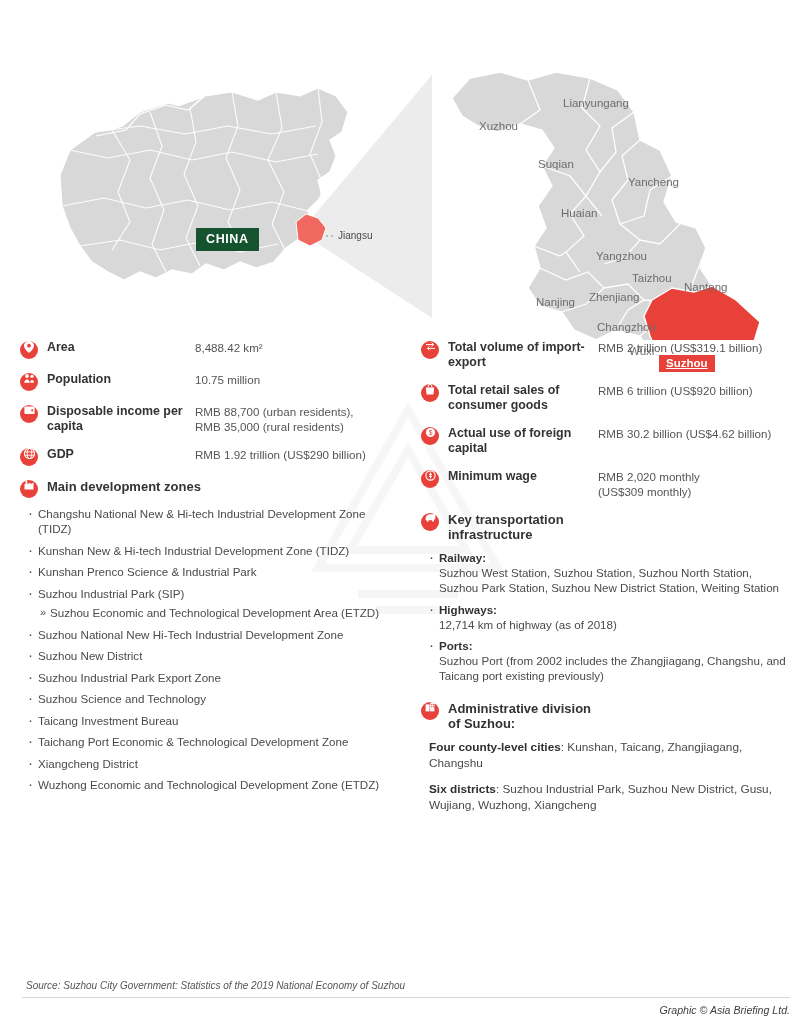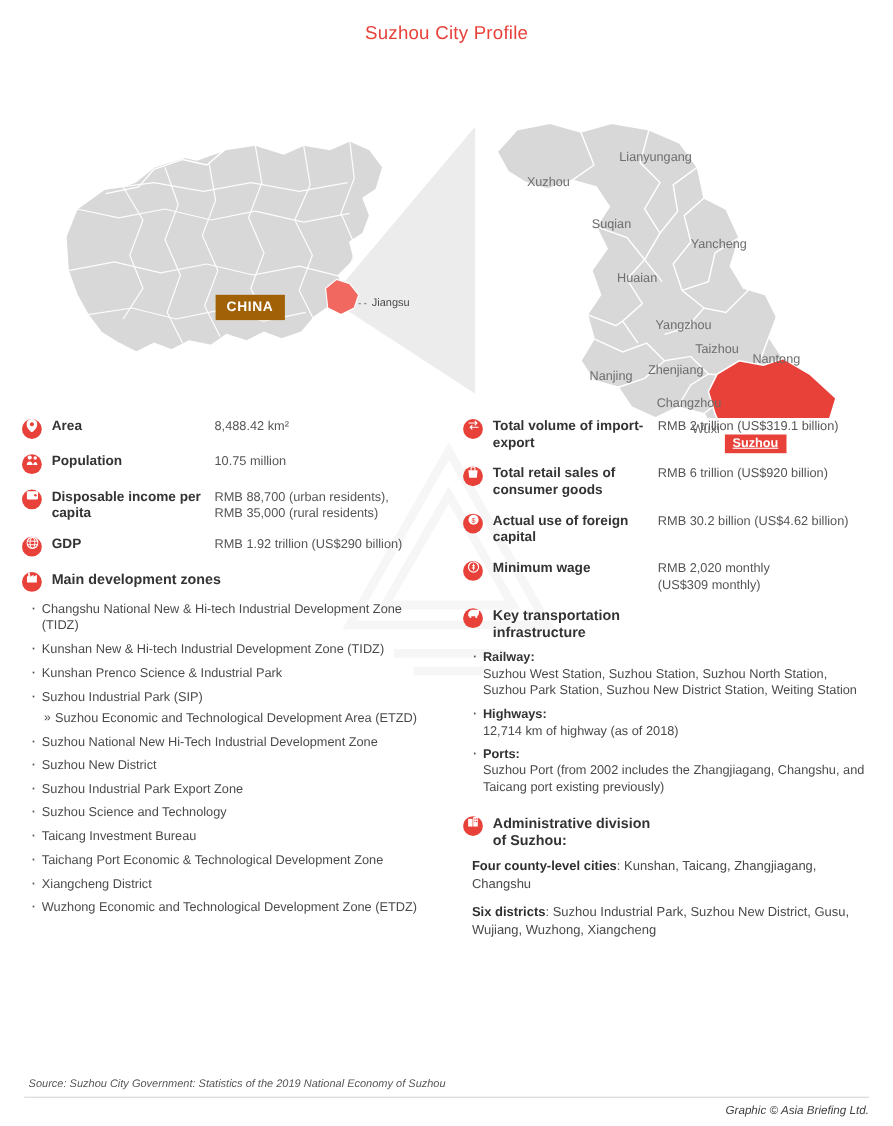--- a/index.html
+++ b/index.html
@@ -40,21 +40,21 @@
     left: 0;
   }
   .map-label {
     position: absolute;
     font-size: 11.5px;
     color: #6d6d6d;
     white-space: nowrap;
   }
   .china-badge {
     position: absolute;
-    background: #a16207;
+    background: #14532d;
     color: #ffffff;
     font-size: 12.5px;
     font-weight: bold;
     letter-spacing: 0.6px;
     padding: 4px 10px 5px 10px;
     left: 196px;
     top: 228px;
   }
   .jiangsu-label {
     position: absolute;
@@ -211,21 +211,20 @@
     font-style: italic;
     color: #3f3f3f;
     padding: 6px 22px 8px 0;
   }
 </style>
 </head>
 <body>
 
 <div class="page">
 
-  <div class="title">Suzhou City Profile</div>
 
   <div class="map-area">
     <svg class="map-svg" width="812" height="340" viewBox="0 0 812 340">
 
       <polygon points="300,232 432,75 432,318" fill="#ececec"></polygon>
 
       <g fill="#d8d8d8" stroke="#ffffff" stroke-width="1.2">
         <path d="M60,175 L70,150 L95,132 L120,128 L140,112 L168,103 L190,108 L205,96 L232,92
                  L258,100 L276,92 L300,96 L318,88 L336,96 L348,112 L342,132 L330,140
                  L336,156 L330,172 L318,180 L322,196 L308,210 L312,226 L300,238

